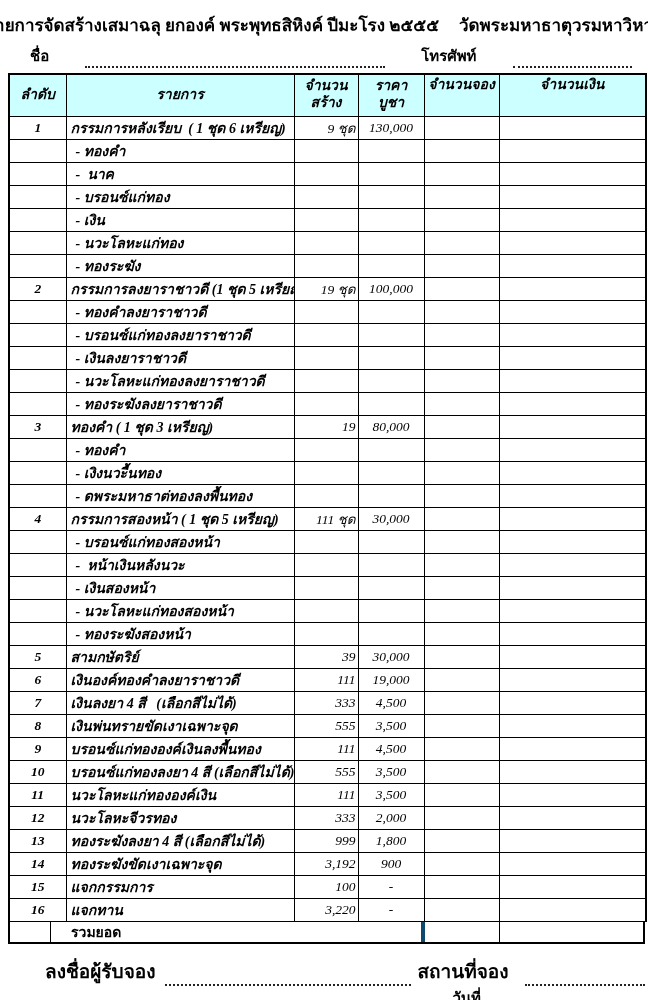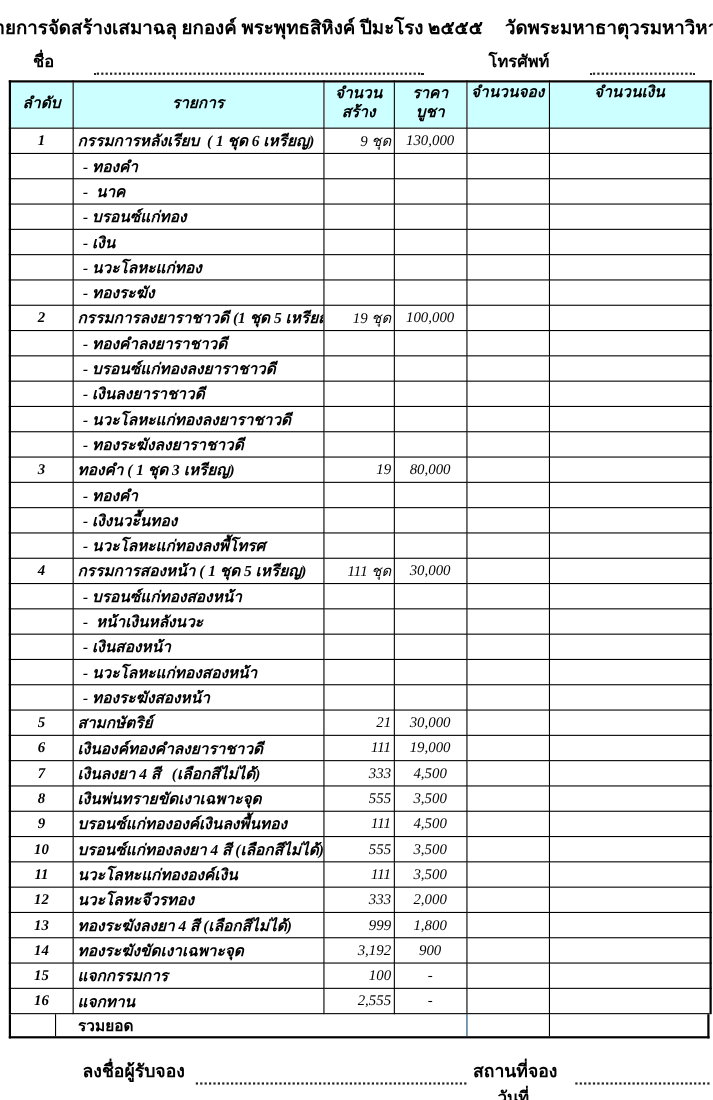--- a/index.html
+++ b/index.html
@@ -21,21 +21,21 @@
 
   
   .name-row {
     margin: 11px 16px 0 30px;
     display: flex; align-items: flex-end;
     font-size: 15px; font-weight: bold; height: 19px; gap: 29px;
   }
   .dots { border-bottom: 2px dotted #222; height: 13px; }
   .name-row .lbl { padding-bottom: 0px; }
   .dots-name { flex: 0 0 300px; margin-left: 7px; }
-  .phone-lbl { margin-left: 30px; }
+  .phone-lbl { margin-left: 7px; }
   .dots-phone { flex: 1 1 auto; margin-left: 7px; }
 
   
   table.main {
     margin: 5px 0 0 8px;
     width: 637px;
     border-collapse: collapse; table-layout: fixed;
     border: 2px solid #000; border-bottom: none; font-style: italic;
   }
   col.c-no { width: 57px; }
@@ -60,29 +60,29 @@
 
   
   .total-row {
     margin-left: 8px; width: 637px; height: 22px;
     display: flex; align-items: center;
     border: 2px solid #000; border-top: none;
     font-size: 14px; font-weight: bold;
   }
   .total-row .tcell { height: 100%; display: flex; align-items: center; }
   .tc1 { flex: 0 0 41px; border-right: 1px solid #000; }
-  .tc2 { flex: 0 0 374px; border-right: 1px solid #0c4a6e; padding-left: 20px; }
+  .tc2 { flex: 0 0 374px; border-right: 4px solid #0c4a6e; padding-left: 20px; }
   .tc3 { flex: 0 0 75px; border-right: 1px solid #000; }
   .tc4 { flex: 1 1 auto; }
 
   
   .sign-row {
-    margin: 23px 3px 0 75px;
+    margin: 23px 3px 0 45px;
     display: flex; align-items: flex-end;
-    font-size: 16px; font-weight: bold; height: 19px;
+    font-size: 19px; font-weight: bold; height: 19px;
   }
   .dots-sign { flex: 0 0 246px; margin-left: 10px; }
   .place-lbl { margin-left: 6px; }
   .dots-place { flex: 1 1 auto; margin-left: 16px; }
   .date-row {
     margin: 5px 3px 0 0;
     display: flex; align-items: flex-end; justify-content: flex-end;
     font-size: 15px; font-weight: bold; height: 19px;
   }
   .dots-date { flex: 0 0 148px; margin-left: 16px; }
@@ -253,21 +253,21 @@
         <tr>
           <td class="no-cell"></td>
           <td class="item-cell sub">- เงิงนวะื้นทอง</td>
           <td class="qty-cell"></td>
           <td class="price-cell"></td>
           <td class="reserve-cell"></td>
           <td class="amount-cell"></td>
         </tr>
         <tr>
           <td class="no-cell"></td>
-          <td class="item-cell sub">- นวะโลหะแก่ทองลงพื้โทรศ</td>
+          <td class="item-cell sub">- ดพระมหาธาต่ทองลงพื้นทอง</td>
           <td class="qty-cell"></td>
           <td class="price-cell"></td>
           <td class="reserve-cell"></td>
           <td class="amount-cell"></td>
         </tr>
         <tr>
           <td class="no-cell">4</td>
           <td class="item-cell">กรรมการสองหน้า ( 1 ชุด 5 เหรียญ)</td>
           <td class="qty-cell">111 ชุด</td>
           <td class="price-cell">30,000</td>
@@ -310,21 +310,21 @@
           <td class="no-cell"></td>
           <td class="item-cell sub">- ทองระฆังสองหน้า</td>
           <td class="qty-cell"></td>
           <td class="price-cell"></td>
           <td class="reserve-cell"></td>
           <td class="amount-cell"></td>
         </tr>
         <tr>
           <td class="no-cell">5</td>
           <td class="item-cell">สามกษัตริย์</td>
-          <td class="qty-cell">21</td>
+          <td class="qty-cell">39</td>
           <td class="price-cell">30,000</td>
           <td class="reserve-cell"></td>
           <td class="amount-cell"></td>
         </tr>
         <tr>
           <td class="no-cell">6</td>
           <td class="item-cell">เงินองค์ทองคำลงยาราชาวดี</td>
           <td class="qty-cell">111</td>
           <td class="price-cell">19,000</td>
           <td class="reserve-cell"></td>
@@ -398,21 +398,21 @@
           <td class="no-cell">15</td>
           <td class="item-cell">แจกกรรมการ</td>
           <td class="qty-cell">100</td>
           <td class="price-cell">-</td>
           <td class="reserve-cell"></td>
           <td class="amount-cell"></td>
         </tr>
         <tr>
           <td class="no-cell">16</td>
           <td class="item-cell">แจกทาน</td>
-          <td class="qty-cell">2,555</td>
+          <td class="qty-cell">3,220</td>
           <td class="price-cell">-</td>
           <td class="reserve-cell"></td>
           <td class="amount-cell"></td>
         </tr>
       </tbody>
   </table>
 
   <div class="total-row">
     <div class="tcell tc1"></div>
     <div class="tcell tc2">รวมยอด</div>

